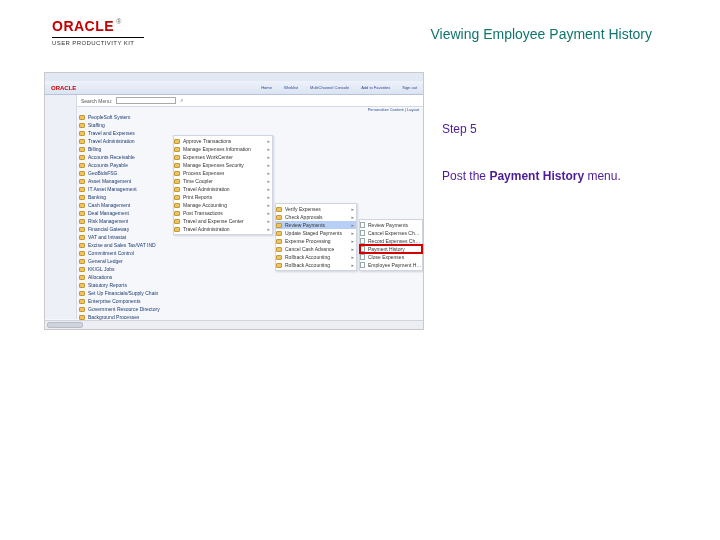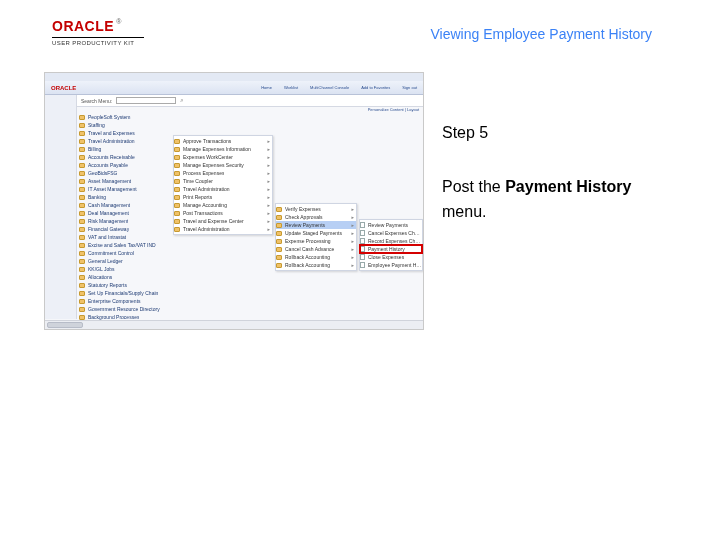--- a/index.html
+++ b/index.html
@@ -4,29 +4,29 @@
 <style>
   * { box-sizing: border-box; margin: 0; padding: 0; }
   body { width: 720px; height: 540px; font-family: Arial, Helvetica, sans-serif; background: #fff; position: relative; overflow: hidden; }
 
   
   .header { position: relative; height: 72px; }
   .logo-block { position: absolute; top: 18px; left: 52px; line-height: 1; }
   .logo-word { color: #c40000; font-size: 14px; font-weight: 700; letter-spacing: .5px; }
   .logo-reg  { color: #666; font-size: 7px; vertical-align: top; margin-left: 2px; }
   .logo-sub  { display:block; font-size:6px; letter-spacing:.4px; color:#333; margin-top:3px; border-top:1px solid #000; padding-top:2px; width:92px; }
-  .doc-title { position:absolute; top:26px; right:68px; font-size:14px; color:#3b82f6; }
+  .doc-title { position:absolute; top:26px; right:68px; font-size:14px; color:#0f766e; }
 
   
   .content { display:flex; padding:0 44px; gap:18px; }
   .left-col  { width:380px; }
   .right-col { width:230px; padding-top:48px; }
 
   
-  .step-box { font-size:16px; color:#000000; line-height:1.6; }
+  .step-box { font-size:12px; color:#4c1d95; line-height:1.6; }
   .step-box .sep { height:28px; }
   .step-box b { font-weight:700; }
 
   
   .shot { width:380px; height:258px; border:1px solid #c9c9c9; background:#f6f7fa; position:relative; font-size:5px; color:#555; overflow:hidden; }
   .shot .topbar { position:absolute; top:0; left:0; right:0; height:8px; background:#e3e9f4; }
   .shot .topnav { position:absolute; top:8px; left:0; right:0; height:14px; background:linear-gradient(#eef2fa,#dbe3f2); border-bottom:1px solid #b8c2d8; display:flex; align-items:center; gap:18px; padding:0 6px; }
   .shot .topnav .mini-logo{ color:#c40000; font-weight:700; font-size:6px; }
   .shot .topnav .push { margin-left:auto; display:flex; gap:12px; font-size:4px; color:#2a4d8f;}
   .shot .searchrow{ position:absolute; top:22px; left:32px; right:0; height:12px; background:#fff; border-bottom:1px solid #d5d9e3; display:flex; align-items:center; gap:4px; padding:0 4px; font-size:5px; }

